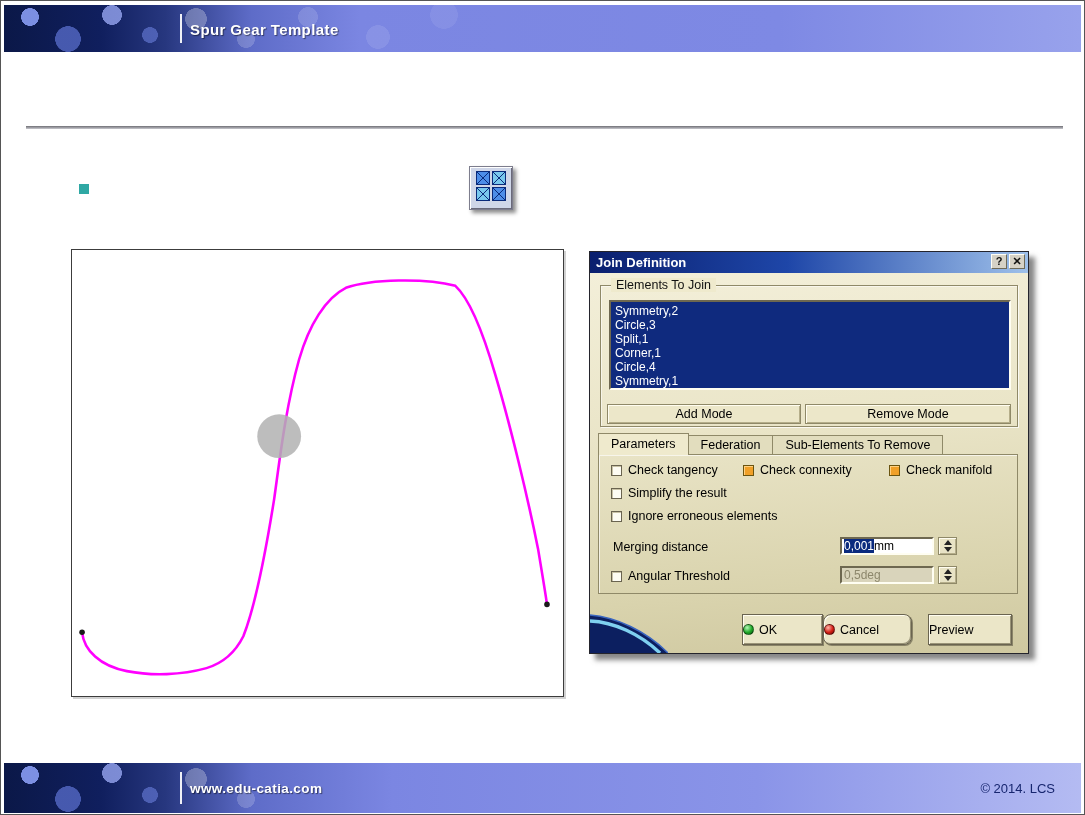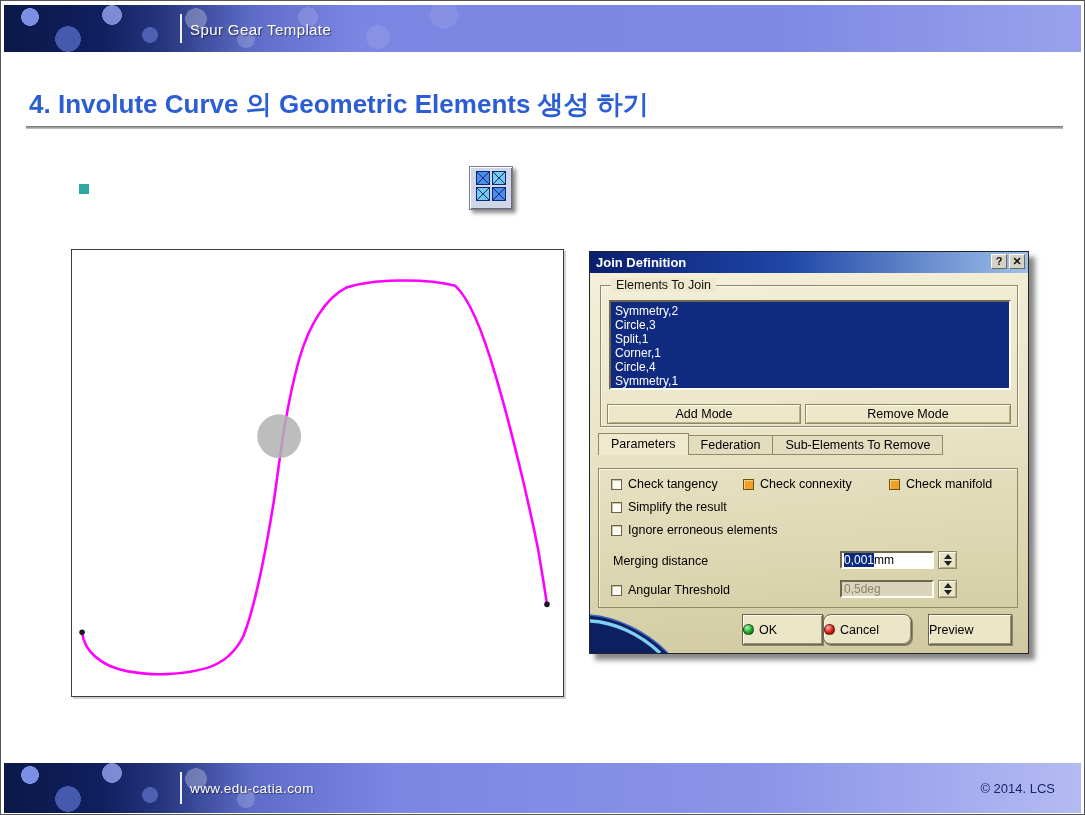--- a/index.html
+++ b/index.html
@@ -27,21 +27,21 @@
       radial-gradient(circle 9px  at 26px 12px,  rgba(130,150,235,.95) 97%, transparent),
       radial-gradient(circle 13px at 64px 36px,  rgba(80,100,190,.85) 97%, transparent),
       radial-gradient(circle 10px at 108px 10px, rgba(150,165,240,.8) 97%, transparent),
       radial-gradient(circle 8px  at 146px 32px, rgba(95,115,205,.7) 97%, transparent),
       radial-gradient(circle 11px at 192px 16px, rgba(255,255,255,.28) 97%, transparent),
       radial-gradient(circle 9px  at 242px 36px, rgba(255,255,255,.18) 97%, transparent),
       linear-gradient(90deg,#0b1848 0%,#101f5e 9%,#27377f 15%,#5e6cc8 23%,#7b86e2 36%,#8a94e8 70%,#b4bbf2 100%);
   }
   .banner-sep { position:absolute; left:176px; top:9px; bottom:9px; width:2px; background:rgba(255,255,255,.92); }
   .banner-title { position:absolute; left:186px; top:50%; transform:translateY(-50%);
-    color:#fff; font-weight:normal; font-size:15px; letter-spacing:.4px; text-shadow:1px 1px 1px rgba(0,0,0,.5); }
+    color:#fff; font-weight:bold; font-size:15px; letter-spacing:.4px; text-shadow:1px 1px 1px rgba(0,0,0,.5); }
   .footer-copy { position:absolute; right:26px; top:50%; transform:translateY(-50%);
     color:#17266f; font-size:13px; }
 
   
   .heading { position:absolute; left:28px; top:86px; font-size:26px; font-weight:bold; color:#2b5dd4; }
   .heading-rule { position:absolute; left:25px; top:125px; width:1037px; height:3px;
     background:linear-gradient(180deg,#6e6e74,#c9c9cf); }
 
   
   .bullet-sq { position:absolute; left:78px; top:183px; width:10px; height:10px; background:#2fa8a4; }
@@ -79,21 +79,21 @@
     border:1px solid #8f8968; box-shadow:inset 1px 1px 0 #fffdf0, inset -1px -1px 0 #b5ae8a;
     display:flex; align-items:center; justify-content:center; color:#000; }
   .mode-btn.add { left:6px; width:194px; }
   .mode-btn.remove { left:204px; width:206px; }
 
   .tabstrip { position:absolute; left:8px; top:160px; display:flex; align-items:flex-end; z-index:2; }
   .tab { height:20px; line-height:19px; padding:0 12px; font-size:12.5px; color:#000;
     background:#e2ddbe; border:1px solid #8f8968; border-left:none; }
   .tab:first-child { border-left:1px solid #8f8968; }
   .tab.active { background:#efeacd; height:22px; line-height:21px; border-bottom:none; }
-  .tabpanel { position:absolute; left:8px; top:195px; width:420px; height:140px;
+  .tabpanel { position:absolute; left:8px; top:181px; width:420px; height:140px;
     border:1px solid #8f8968; box-shadow:inset 1px 1px 0 rgba(255,255,255,.65); }
 
   .cb { width:11px; height:11px; background:#fdfcf3; border:1px solid #6a6450;
     box-shadow:inset 1px 1px 0 #c9c3a6; flex:0 0 auto; }
   .tri { width:11px; height:11px; background:#f0a028; border:1px solid #6a5410;
     box-shadow:inset 1px 1px 0 #ffd080; flex:0 0 auto; }
   .opt { position:absolute; display:flex; align-items:center; gap:6px; font-size:12.5px; color:#000; }
 
   .val-input { position:absolute; width:94px; height:18px; background:#fff;
     border:2px solid; border-color:#6e6850 #fffef2 #fffef2 #6e6850;
@@ -122,21 +122,20 @@
 </head>
 <body>
 
 <div class="page">
 
   <div class="banner header">
     <div class="banner-sep"></div>
     <div class="banner-title">Spur Gear Template</div>
   </div>
 
-  <div class="heading">4. Involute Curve 의 Geometric Elements 생성 하기</div>
   <div class="heading-rule"></div>
 
   <div class="bullet-sq"></div>
   <div class="tool-icon">
     <span>
       <svg viewBox="0 0 32 32" width="32" height="32">
         <g stroke="#0a2a7a" stroke-width="1">
           <rect x="1.5" y="1.5" width="13" height="13" fill="#4d8de8"></rect>
           <rect x="17.5" y="1.5" width="13" height="13" fill="#79c8ee"></rect>
           <rect x="1.5" y="17.5" width="13" height="13" fill="#79c8ee"></rect>

